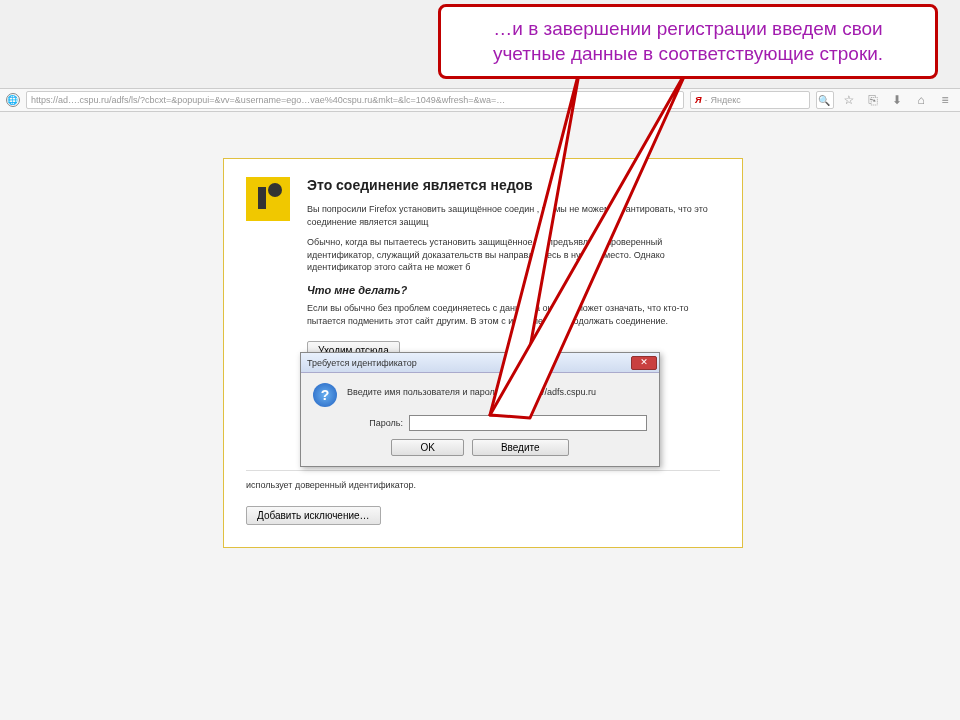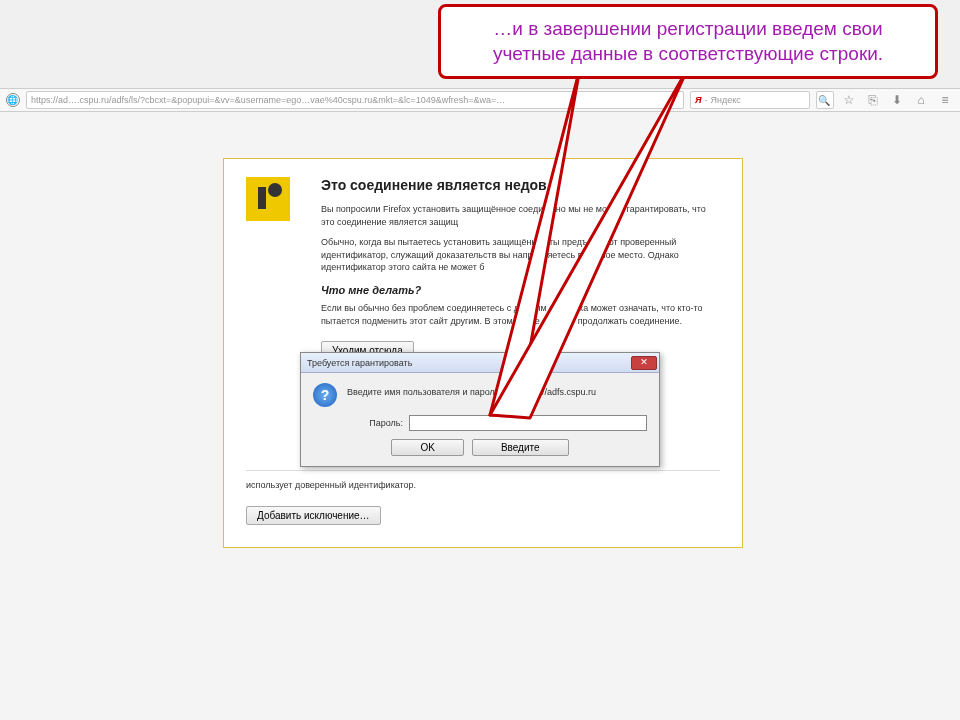--- a/index.html
+++ b/index.html
@@ -10,21 +10,21 @@
   .url-box { flex: 1; height: 18px; background: #fff; border: 1px solid #ccc; border-radius: 2px; padding: 0 4px; display: flex; align-items: center; overflow: hidden; white-space: nowrap; color: #999; font-size: 9px; }
   .search-box { width: 120px; height: 18px; background: #fff; border: 1px solid #ccc; border-radius: 2px; padding: 0 4px; display: flex; align-items: center; gap: 3px; color: #999; font-size: 9px; }
   .y-letter { color: #c00; font-weight: bold; font-style: italic; }
   .search-sm { width: 18px; height: 18px; background: #fff; border: 1px solid #ccc; border-radius: 2px; display: flex; align-items: center; justify-content: center; color: #888; font-size: 10px; }
   .tb-icon { width: 18px; height: 18px; display: flex; align-items: center; justify-content: center; color: #888; font-size: 12px; cursor: pointer; }
   
   .browser-body { position: absolute; top: 112px; left: 0; right: 0; bottom: 0; background: #f4f4f4; }
   
   .warning-card { position: absolute; top: 158px; left: 223px; width: 520px; background: #fff; border: 1px solid #e0c040; }
   .card-pad { padding: 18px 22px 22px 22px; }
-  .warn-row { display: flex; gap: 31px; align-items: flex-start; }
+  .warn-row { display: flex; gap: 17px; align-items: flex-start; }
   .warn-icon { width: 44px; height: 44px; background: #f0c800; display: flex; align-items: center; justify-content: center; font-size: 24px; flex-shrink: 0; position: relative; }
   .warn-icon::before { content: ""; position: absolute; width: 8px; height: 22px; background: #333; left: 12px; top: 10px; }
   .warn-icon::after { content: ""; position: absolute; width: 14px; height: 14px; border-radius: 50%; background: #333; right: 8px; top: 6px; }
   .warn-content { flex: 1; }
   .warn-title { font-size: 14px; font-weight: bold; color: #222; margin-bottom: 10px; }
   .warn-text { font-size: 9px; color: #333; line-height: 1.4; margin-bottom: 8px; }
   .warn-sub { font-size: 11px; font-weight: bold; color: #222; margin: 10px 0 6px 0; font-style: italic; }
   .btn-std { display: inline-block; padding: 3px 10px; font-size: 10px; background: linear-gradient(#f8f8f8, #e4e4e4); border: 1px solid #aaa; border-radius: 2px; cursor: pointer; margin-top: 6px; }
   .tech-sec { border-top: 1px solid #ddd; margin-top: 10px; padding-top: 8px; }
   
@@ -96,21 +96,21 @@
       <span class="btn-std">Добавить исключение…</span>
     </div>
   </div>
 </div>
 
 <span class="frag-right" style="top:432px; left:630px;">ожет</span>
 <span class="frag-right" style="top:450px; left:630px;">от не</span>
 
 <div class="auth-dialog">
   <div class="dlg-title">
-    <span>Требуется гарантировать</span>
+    <span>Требуется идентификатор</span>
     <div class="dlg-close">✕</div>
   </div>
   <div class="dlg-body">
     <div class="dlg-row">
       <div class="q-icon">?</div>
       <div class="dlg-msg">Введите имя пользователя и пароль для https://adfs.cspu.ru</div>
     </div>
     <div class="form-row">
       <div class="form-label">Пароль:</div>
       <input class="form-input" type="password" value="" style="">

